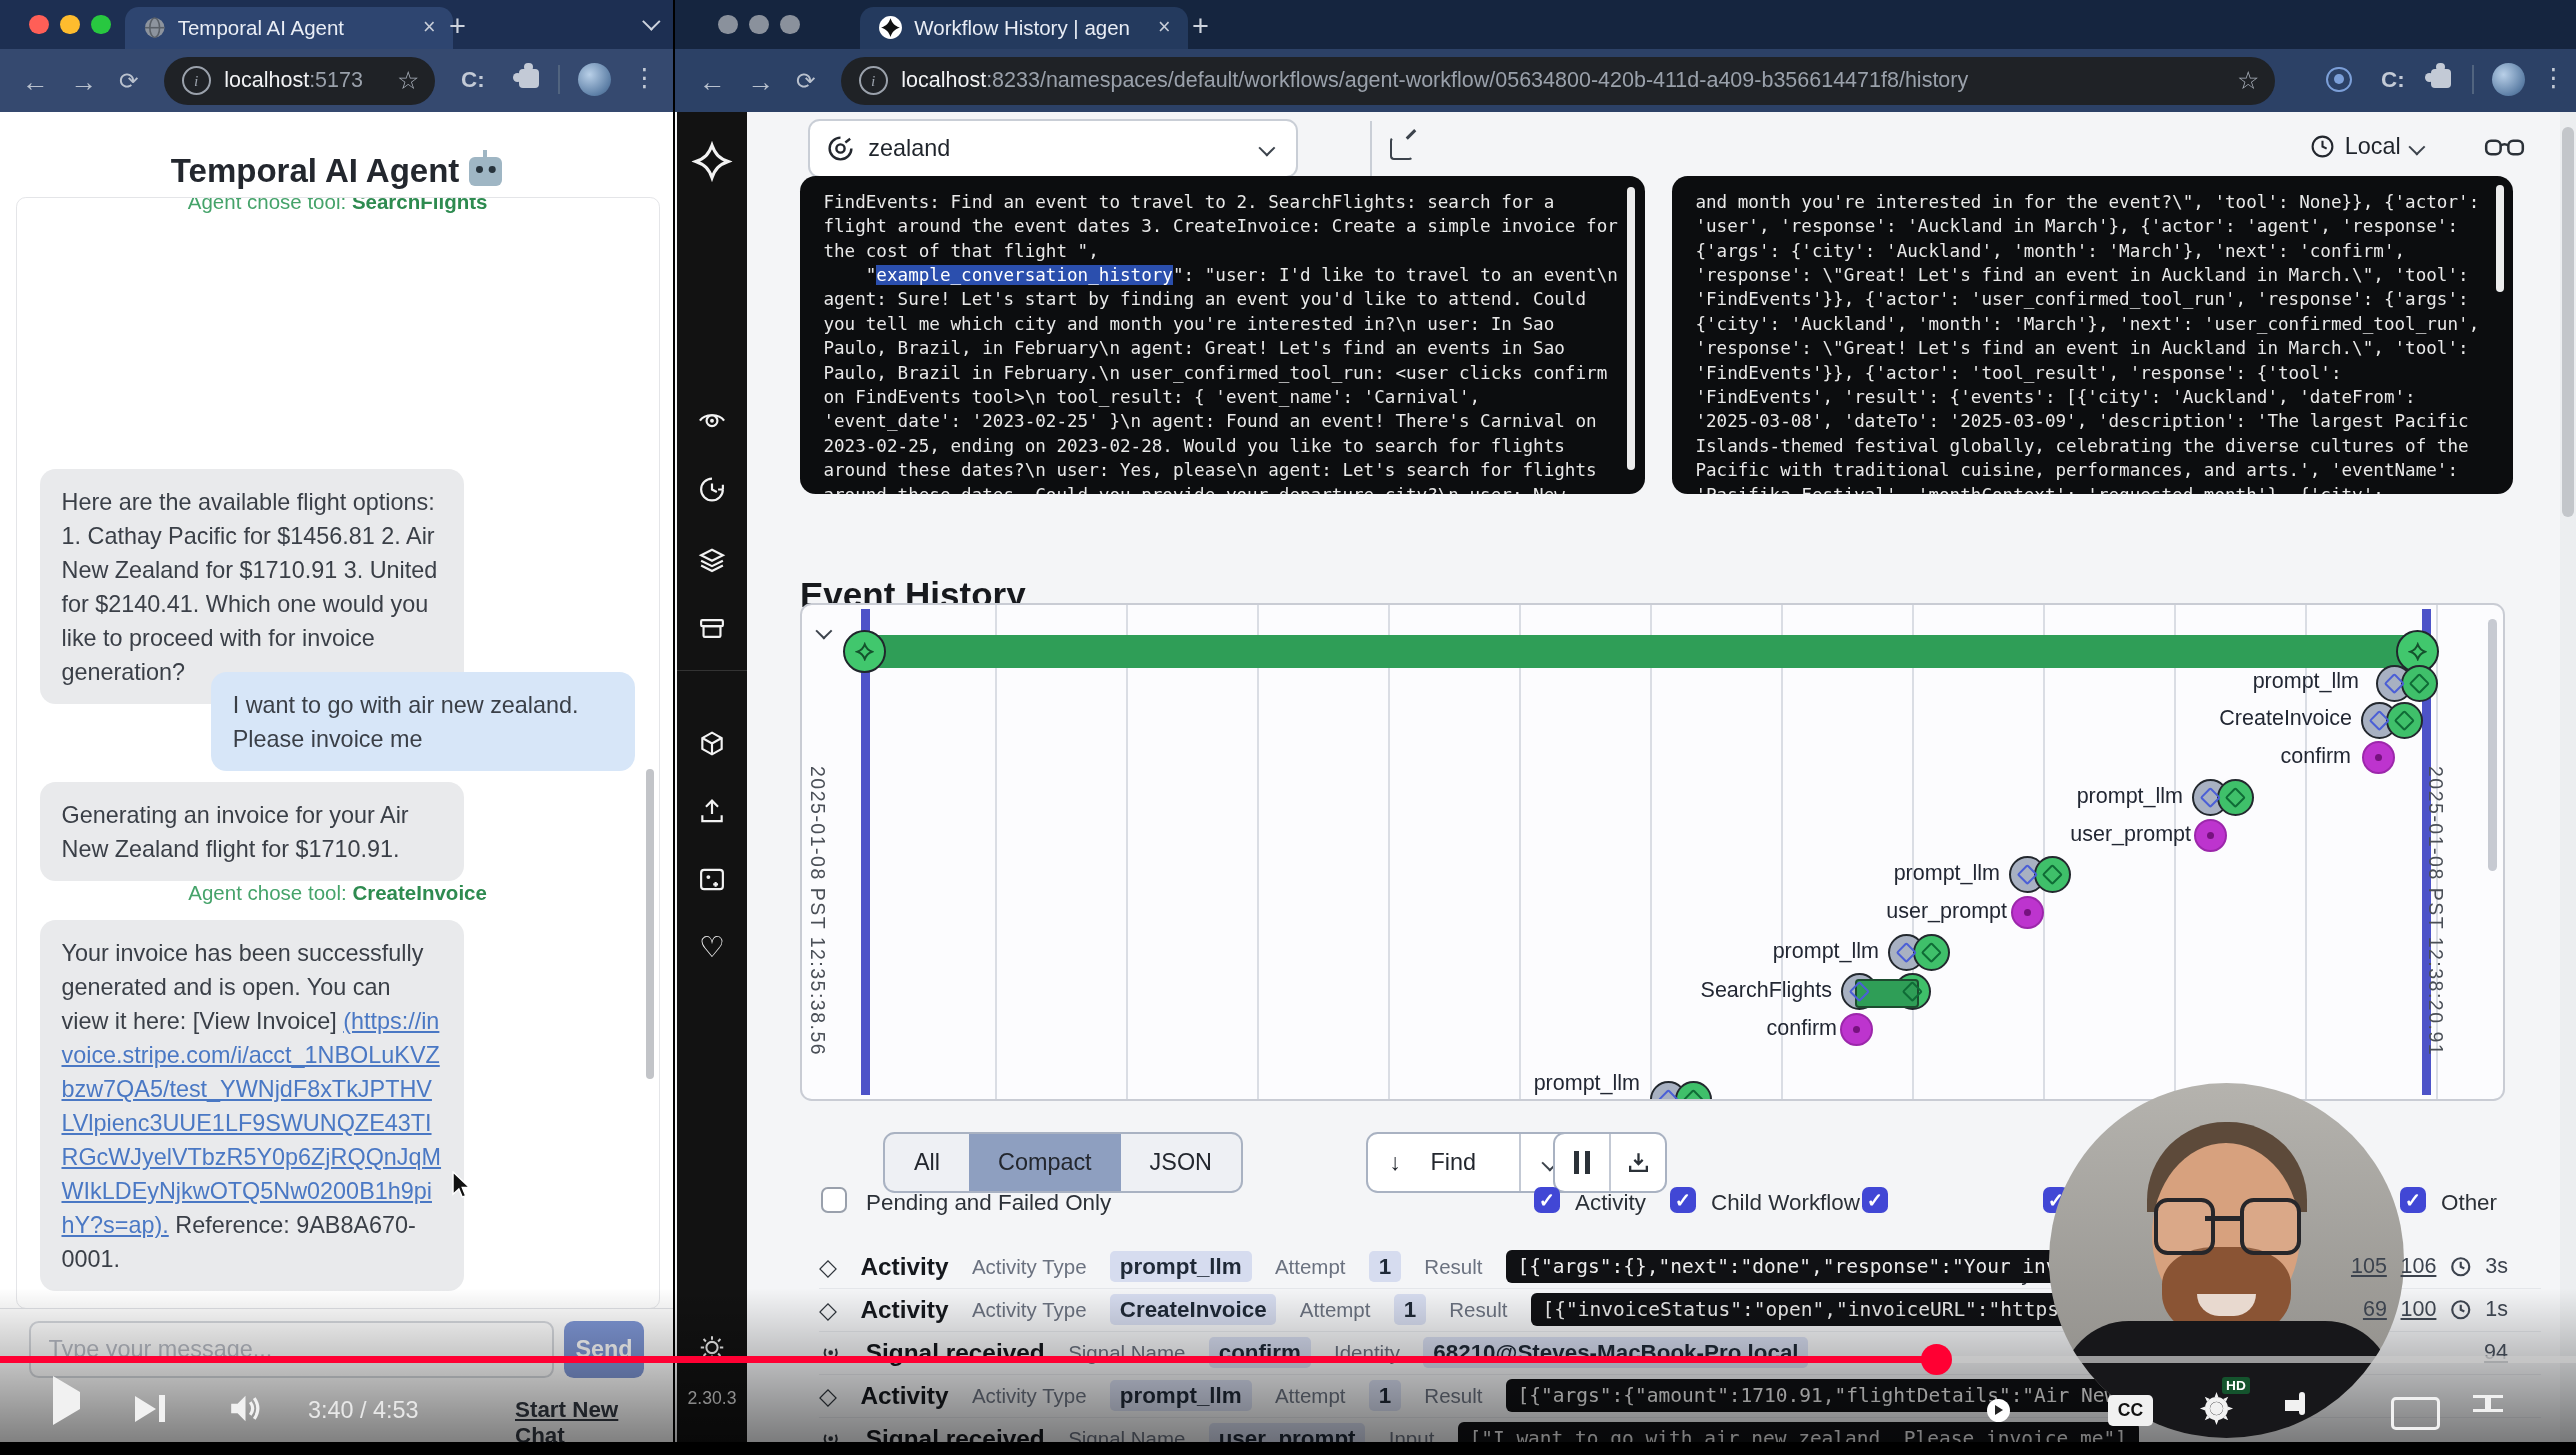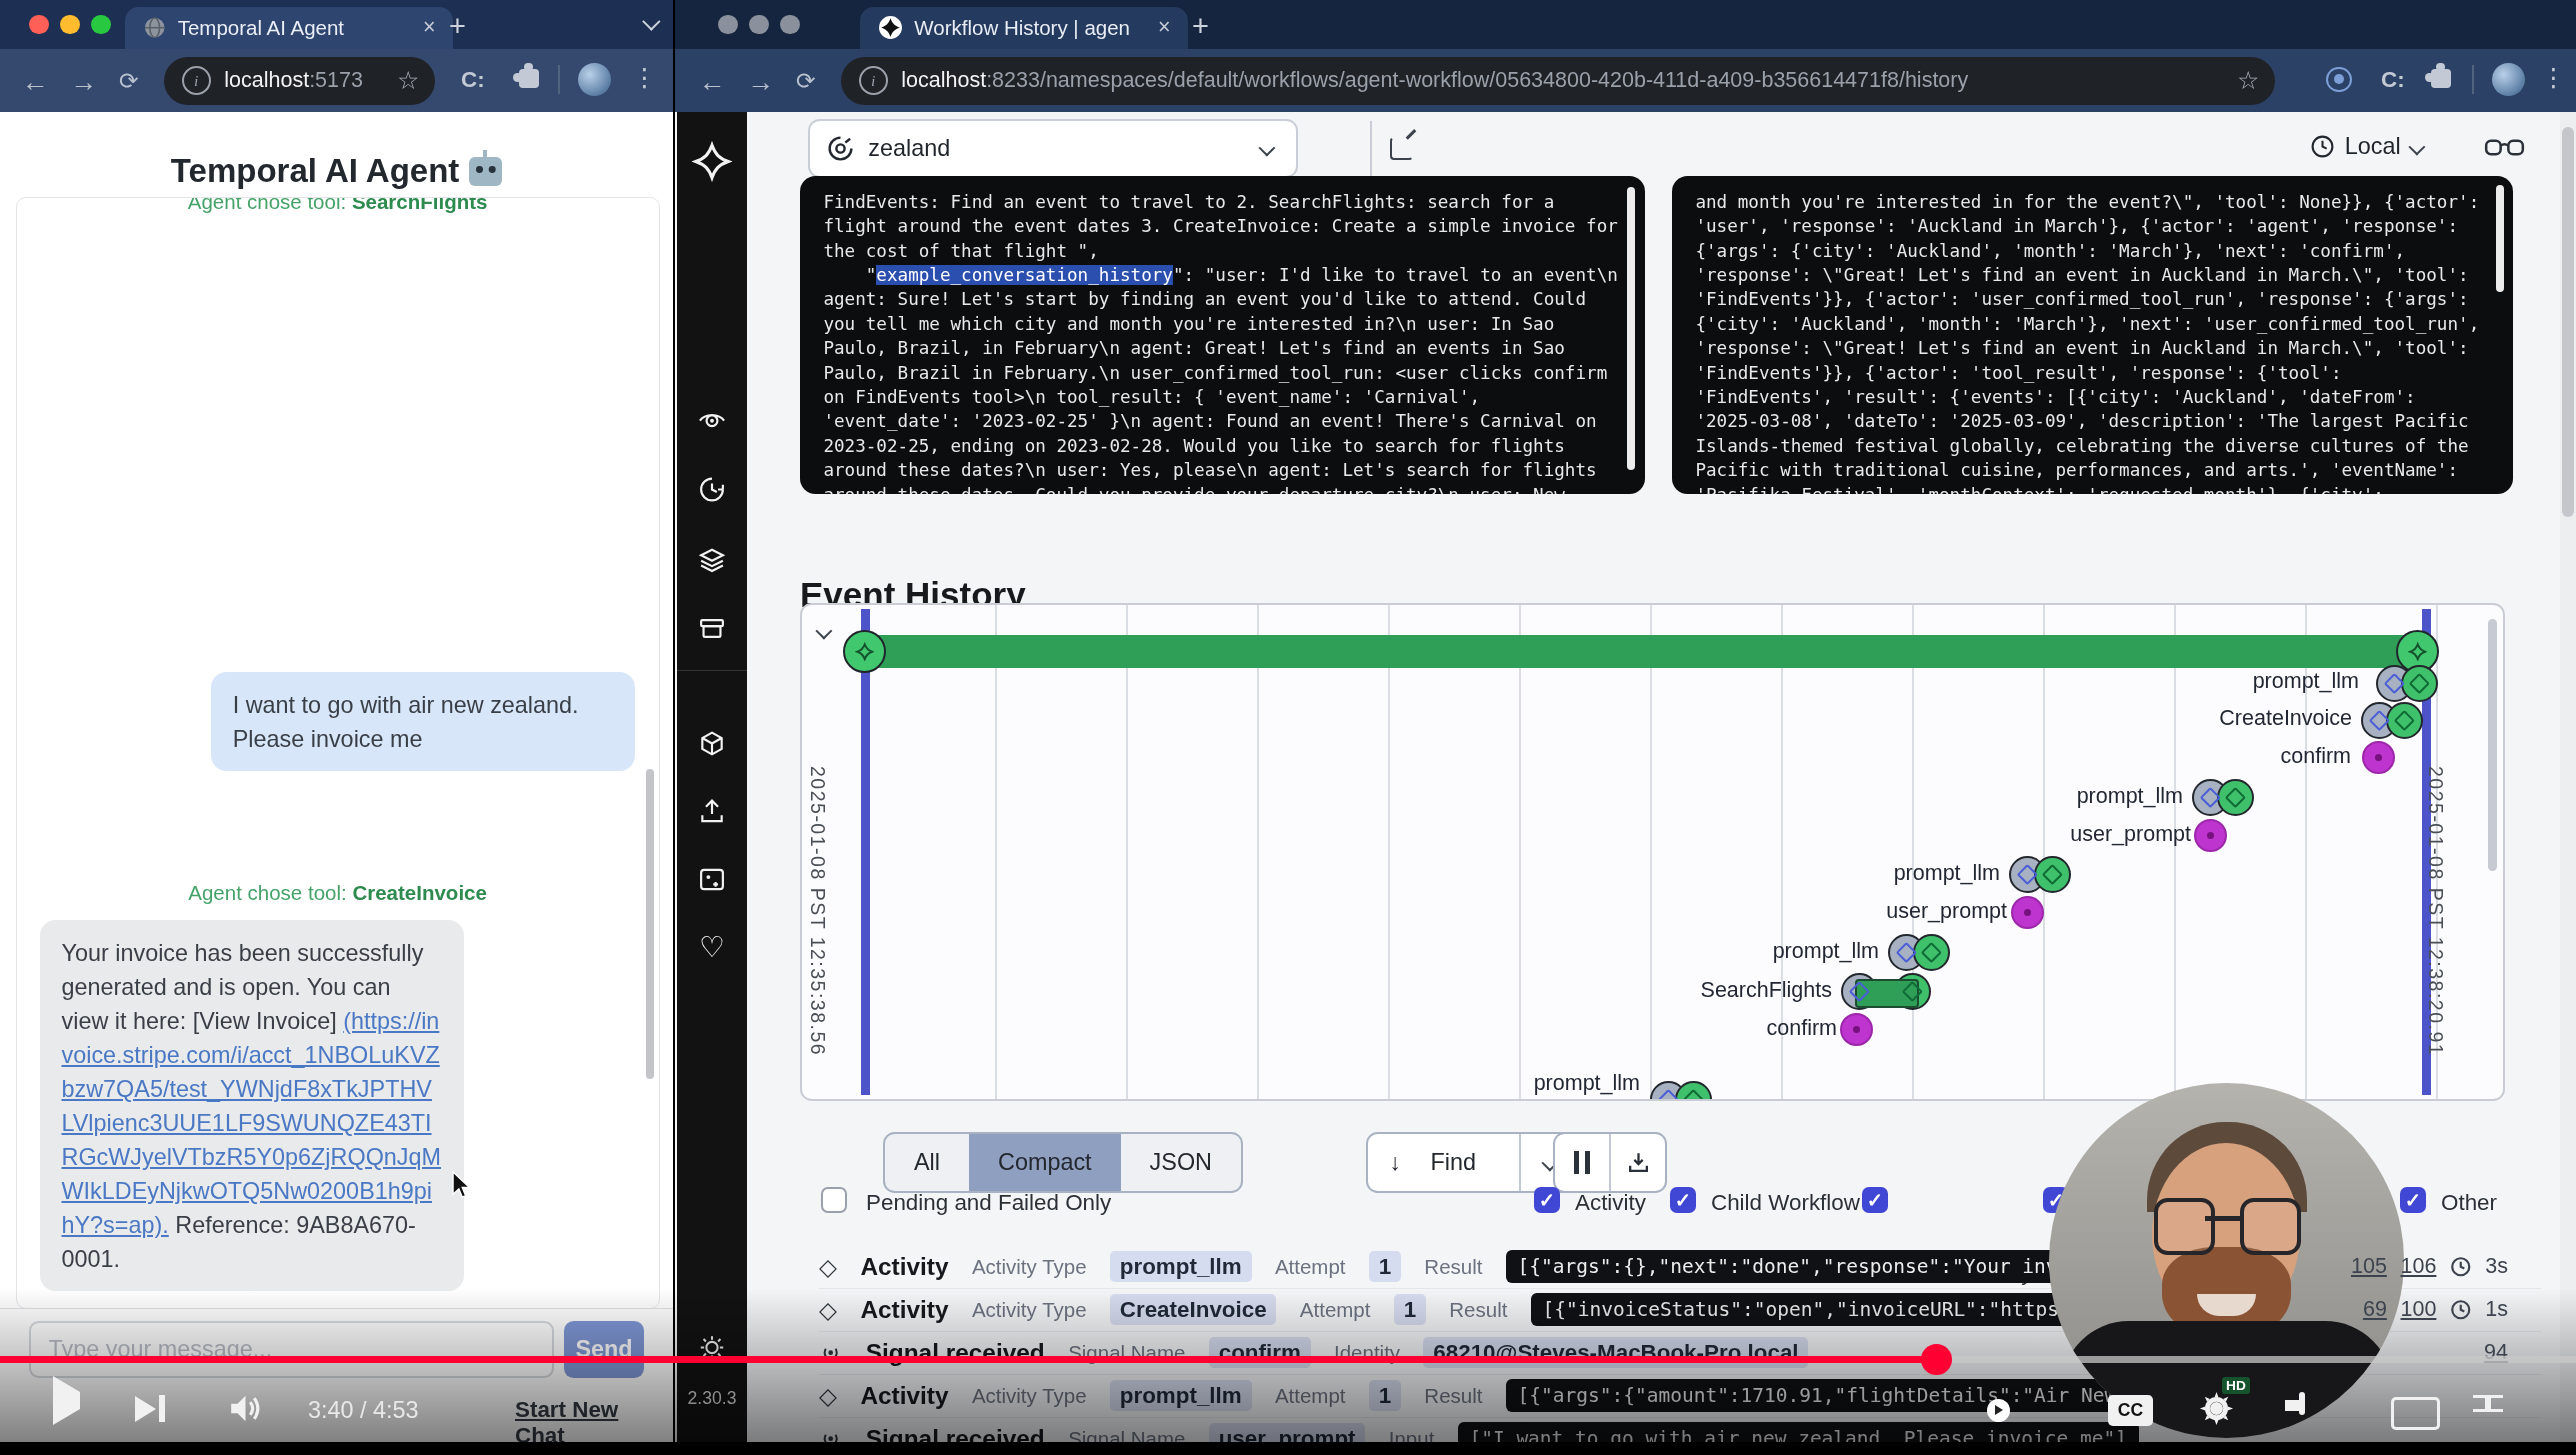--- a/index.html
+++ b/index.html
@@ -220,21 +220,23 @@
       <span class="puzzle" style="left:519px"></span>
       <span class="vdiv" style="left:558px"></span>
       <span class="avatar" style="left:578px"></span>
       <span class="kebab" style="left:632px">⋮</span>
     </div>
 
     <h1 class="page-title"><span>Temporal AI Agent</span><span class="robot"></span></h1>
 
     <div class="chat-card">
       <div class="toollbl" style="top:-7.8px"><span>Agent chose tool:</span> <b>SearchFlights</b></div>
+      <div class="bub agent" style="top:271px;width:381px">Here are the available flight options: 1. Cathay Pacific for $1456.81 2. Air New Zealand for $1710.91 3. United for $2140.41. Which one would you like to proceed with for invoice generation?</div>
       <div class="bub user" style="top:474px;width:381px">I want to go with air new zealand. Please invoice me</div>
+      <div class="bub agent" style="top:584px;width:381px">Generating an invoice for your Air New Zealand flight for $1710.91.</div>
       <div class="toollbl" style="top:683px"><span>Agent chose tool:</span> <b>CreateInvoice</b></div>
       <div class="bub agent" style="top:722px;width:381px"><span>Your invoice has been successfully generated and is open. You can view it here: [View Invoice] </span><a class="invoice-link">(https://invoice.stripe.com/i/acct_1NBOLuKVZbzw7QA5/test_YWNjdF8xTkJPTHVLVlpienc3UUE1LF9SWUNQZE43TIRGcWJyelVTbzR5Y0p6ZjRQQnJqMWIkLDEyNjkwOTQ5Nw0200B1h9pihY?s=ap).</a><span> Reference: 9AB8A670-0001.</span></div>
       <div class="chat-sb"></div>
     </div>
 
     <div class="input-sep"></div>
     <input class="msg-input" placeholder="Type your message..." style="">
     <button class="send-btn">Send</button>
     <a class="start-chat">Start New Chat</a>
     <svg class="cursor" viewBox="0 0 22 30">

